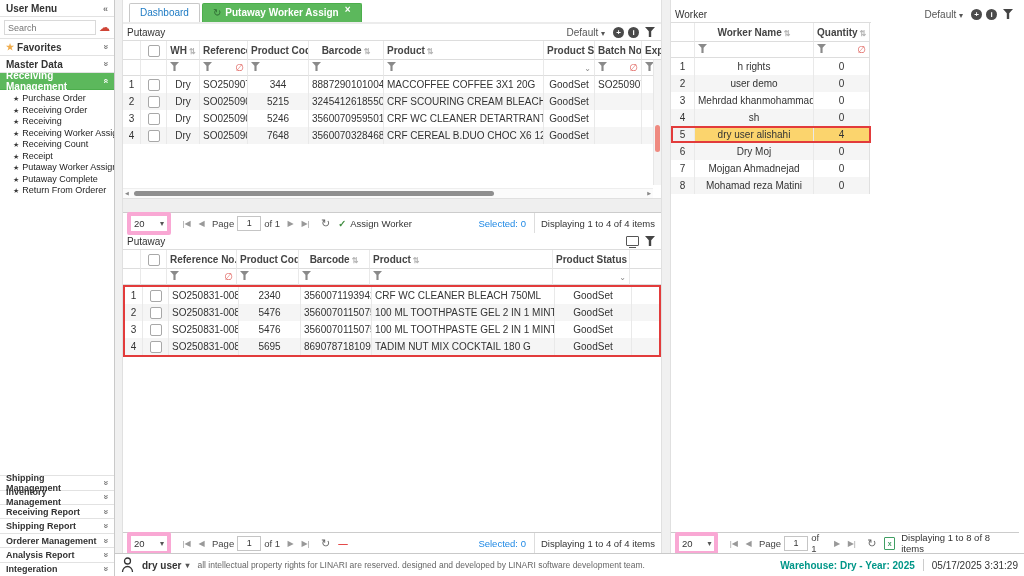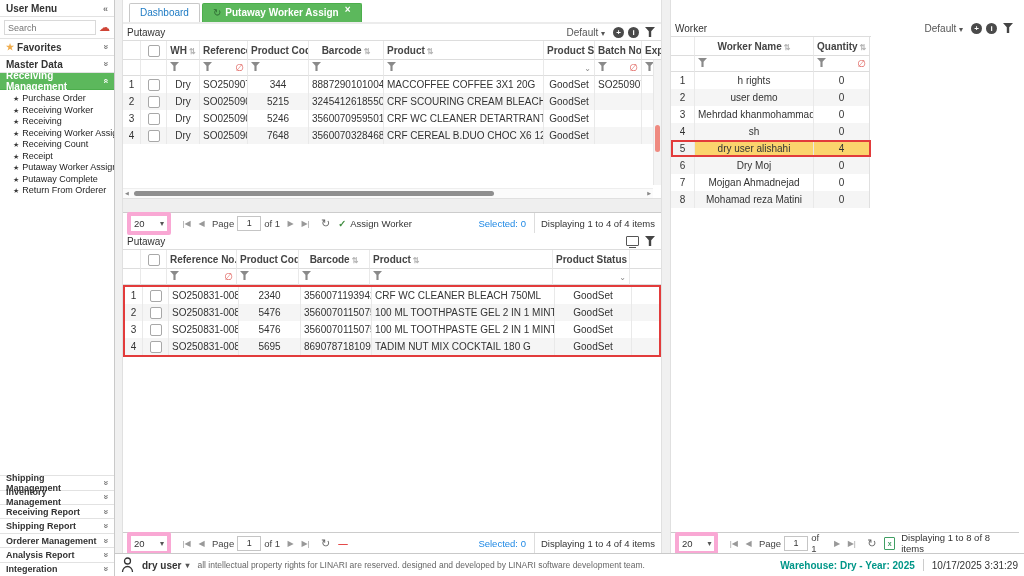--- a/index.html
+++ b/index.html
@@ -94,21 +94,21 @@
   .prefresh{color:#666;font-size:11px;margin:0 8px;cursor:pointer;}
   .passign{display:flex;align-items:center;gap:4px;color:#333;cursor:pointer;}
   .pcheck{color:#3d8b3d;font-weight:bold;}
   .pminus{color:#e23b3b;font-weight:bold;cursor:pointer;}
   .pright{margin-left:auto;display:flex;align-items:center;height:100%;}
   .psel{color:#1e88e5;padding:0 8px;}
   .pdisp{border-left:1px solid #ddd;padding:0 6px;color:#333;display:flex;align-items:center;height:100%;}
   .xlsfile{width:9px;height:11px;border:1px solid #3f9e63;border-radius:1px;color:#3f9e63;font-size:7px;line-height:11px;text-align:center;font-weight:bold;cursor:pointer;}
 
   
-  .worker{width:348px;display:flex;flex-direction:column;padding-top:20px;box-sizing:border-box;background:#fff;}
+  .worker{width:348px;display:flex;flex-direction:column;padding-top:6px;box-sizing:border-box;background:#fff;}
   .wgrid .drow .c,.wgrid .hrow .c,.wgrid .frow .c{background:#fff;}
   .wgrid .drow.alt .c{background:#f5f5f5;}
   .wrow-hl{outline:2px solid #e23b3b;outline-offset:-2px;position:relative;z-index:2;}
   .wrow-hl .c.hl{background:#fbd46d !important;}
   .wrow-hl .c.w-num{background:#f2f2f2 !important;}
   .wgrid{width:200px;}
   .wgrid .w-qty{border-right:1px solid #e0e0e0;}
 
   
   .footer{height:23px;border-top:1px solid #c9c9c9;display:flex;align-items:center;padding:0 6px;gap:8px;background:#fff;box-sizing:border-box;}
@@ -140,21 +140,21 @@
     <div class="sb-sec">
       <span class="lbl">Master Data</span>
       <span class="chev rot90">»</span>
     </div>
     <div class="sb-sec sb-sec-active">
       <span class="lbl">Receiving Management</span>
       <span class="chev rot90">«</span>
     </div>
     <div class="sb-items">
       <div class="sb-item"><span class="star">★</span><span>Purchase Order</span></div>
-      <div class="sb-item"><span class="star">★</span><span>Receiving Worker</span></div>
+      <div class="sb-item"><span class="star">★</span><span>Receiving Order</span></div>
       <div class="sb-item"><span class="star">★</span><span>Receiving</span></div>
       <div class="sb-item"><span class="star">★</span><span>Receiving Worker Assign</span></div>
       <div class="sb-item"><span class="star">★</span><span>Receiving Count</span></div>
       <div class="sb-item"><span class="star">★</span><span>Receipt</span></div>
       <div class="sb-item"><span class="star">★</span><span>Putaway Worker Assign</span></div>
       <div class="sb-item"><span class="star">★</span><span>Putaway Complete</span></div>
       <div class="sb-item"><span class="star">★</span><span>Return From Orderer</span></div>
     </div>
     <div class="sb-spacer"></div>
     <div class="sb-bottom">
@@ -505,16 +505,16 @@
         <circle cx="6.5" cy="4" r="3" fill="none" stroke="#333" stroke-width="1.3"></circle>
         <path d="M1.5 15 a5 5.5 0 0 1 10 0" fill="none" stroke="#333" stroke-width="1.3"></path>
       </svg>
       <span class="fuser">
           <span>dry user</span>
           <span class="caret">▾</span>
         </span>
       <span class="fcopy">all intellectual property rights for LINARI are reserved. designed and developed by LINARI software development team.</span>
       <span class="fwh">Warehouse: Dry - Year: 2025</span>
       <span class="fdiv"></span>
-      <span class="fdate">10/17/2025 3:31:29</span>
+      <span class="fdate">05/17/2025 3:31:29</span>
     </div>
   </div>
 </div>
 
 </body></html>

